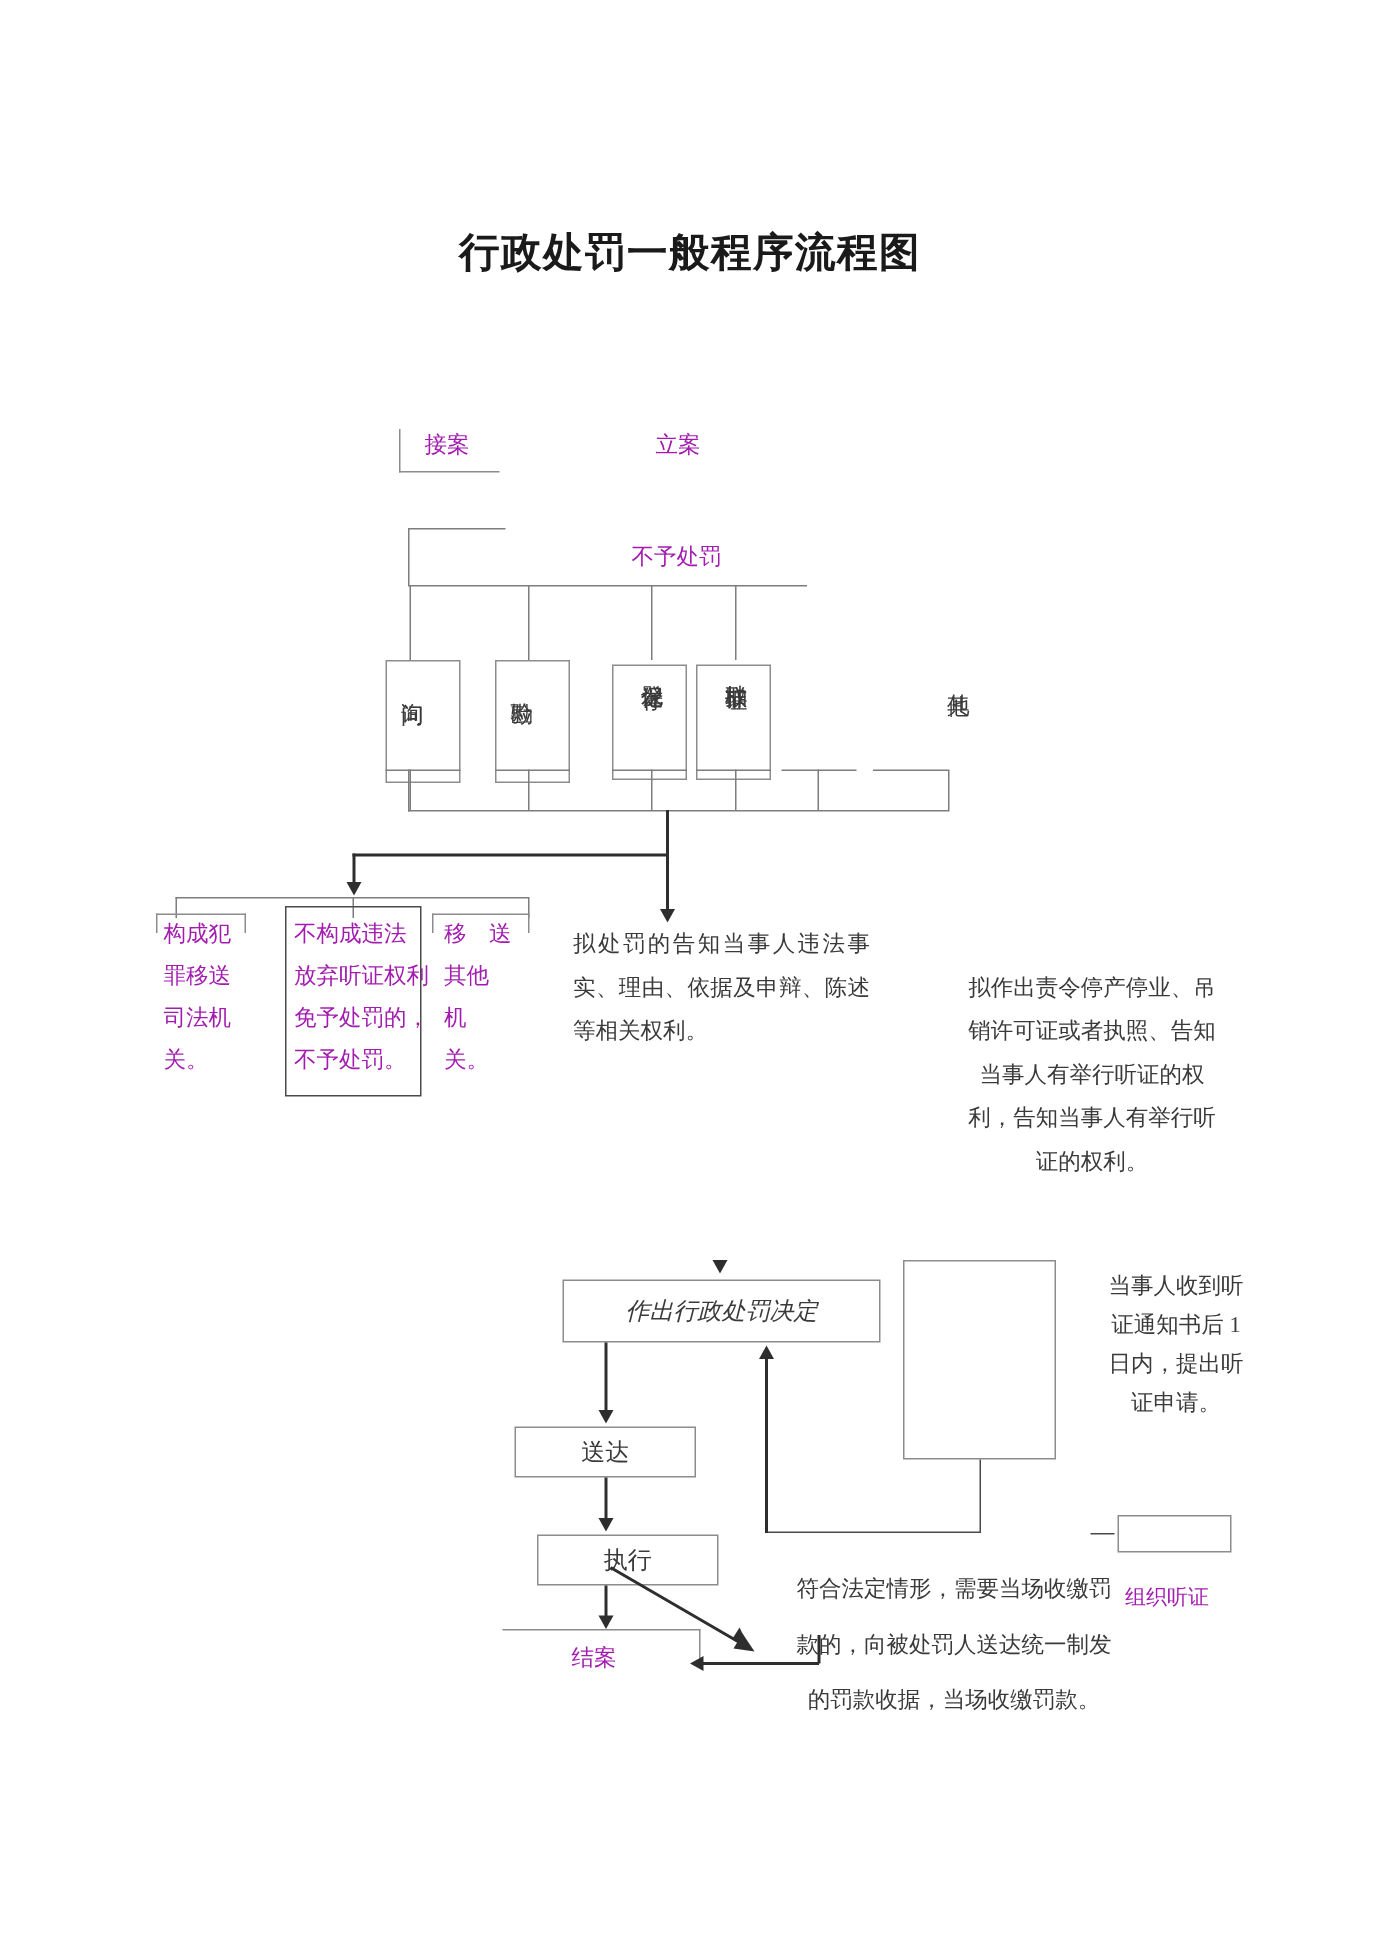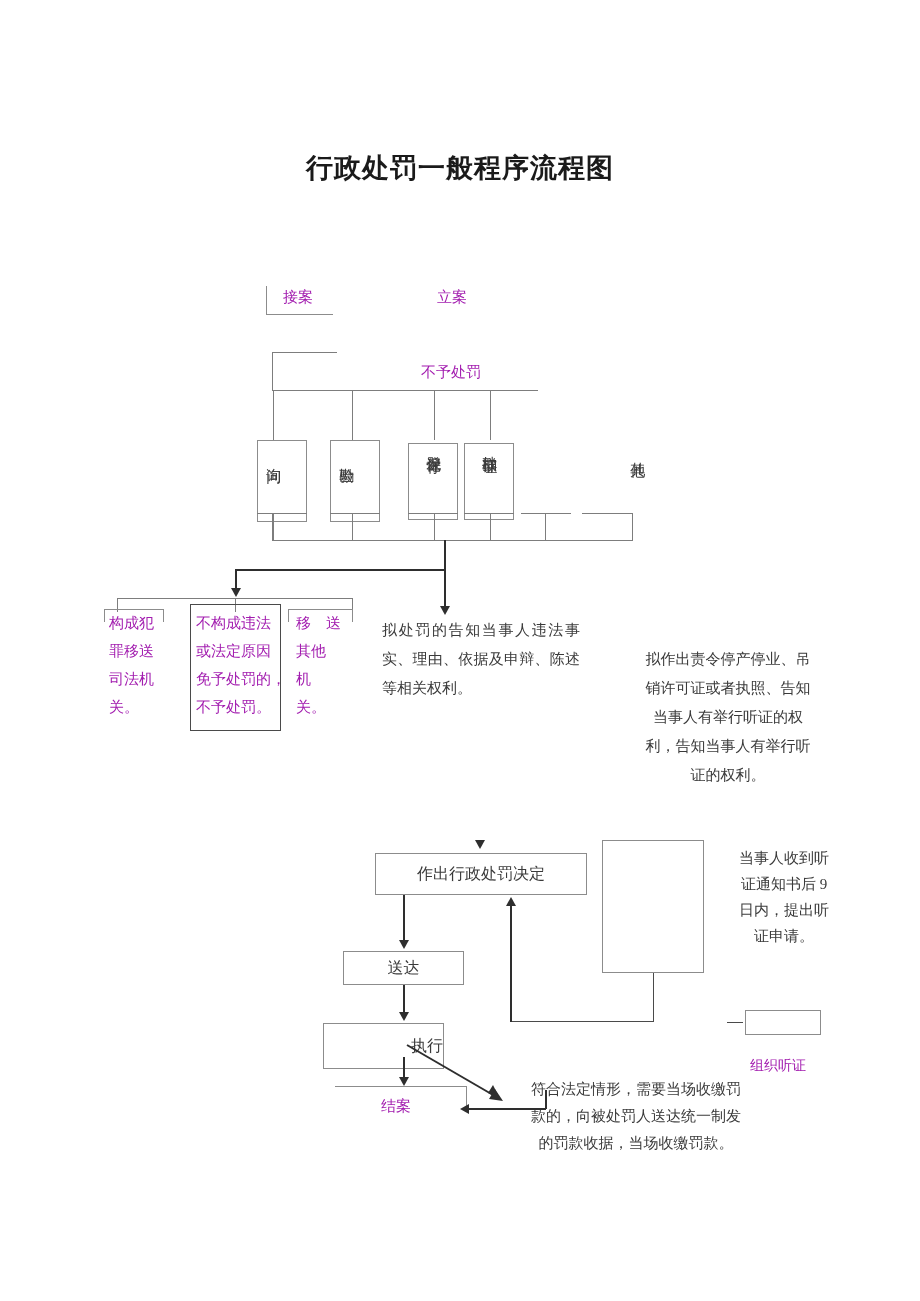--- a/index.html
+++ b/index.html
@@ -185,78 +185,78 @@
   <div class="abs" style="left:288px; top:609px; width:63px; height:12px;
               border-top:1px solid #8c8c8c; border-left:1px solid #8c8c8c; border-right:1px solid #8c8c8c;"></div>
 
   <div class="abs lbl" style="left:109px; top:609px; width:66px; line-height:28px;">构成犯
 罪移送
 司法机
 关。</div>
 
   <div class="abs box-dark" style="left:190px; top:604px; width:89px; height:125px;"></div>
   <div class="abs lbl" style="left:196px; top:609px; width:84px; line-height:28px;">不构成违法
-或法定原因
+放弃听证权利
 免予处罚的，
 不予处罚。</div>
 
   <div class="abs lbl" style="left:296px; top:609px; width:66px; line-height:28px;">移　送
 其他
 机
 关。</div>
 
   <div class="abs para" style="left:382px; top:616px; width:198px;">拟处罚的告知当事人违法事实、理由、依据及申辩、陈述等相关权利。</div>
 
   <div class="abs para para-c" style="left:640px; top:645px; width:176px;">拟作出责令停产停业、吊销许可证或者执照、告知当事人有举行听证的权利，告知当事人有举行听证的权利。</div>
 
   <div class="abs arrow-down" style="left:475px; top:840px;"></div>
 
-  <div class="abs box centerbox" style="left:375px; top:853px; width:212px; height:42px;">
+  <div class="abs box centerbox" style="left:375px; top:853px; width:212px; height:42px;font-style:italic;">
     <span>作出行政处罚决定</span>
   </div>
 
   <div class="abs vline-t" style="left:403px; top:895px; height:47px;"></div>
   <div class="abs arrow-down" style="left:399px; top:940px;"></div>
 
   <div class="abs box centerbox" style="left:343px; top:951px; width:121px; height:34px;">
     <span>送达</span>
   </div>
 
   <div class="abs vline-t" style="left:403px; top:985px; height:28px;"></div>
   <div class="abs arrow-down" style="left:399px; top:1012px;"></div>
 
-  <div class="abs box centerbox" style="left:323px; top:1023px; width:121px; height:46px;justify-content:flex-end;">
+  <div class="abs box centerbox" style="left:358px; top:1023px; width:121px; height:34px;">
     <span>执行</span>
   </div>
 
   <div class="abs vline-t" style="left:403px; top:1057px; height:22px;"></div>
   <div class="abs arrow-down" style="left:399px; top:1077px;"></div>
 
   <div class="abs" style="left:335px; top:1086px; width:131px; height:22px;
               border-top:1px solid #8c8c8c; border-right:1px solid #8c8c8c;"></div>
   <div class="abs lbl" style="left:381px; top:1098px; font-size:15px;">结案</div>
 
   <div class="abs box" style="left:602px; top:840px; width:102px; height:133px;"></div>
 
   <div class="abs vline" style="left:653px; top:973px; height:49px;"></div>
   <div class="abs hline" style="left:510px; top:1021px; width:144px;"></div>
   <div class="abs vline-t" style="left:510px; top:906px; height:116px;"></div>
   <div class="abs arrow-up" style="left:506px; top:897px;"></div>
 
-  <div class="abs para para-c" style="left:738px; top:845px; width:92px; line-height:26px; font-size:15px;">当事人收到听证通知书后 9 日内，提出听证申请。</div>
+  <div class="abs para para-c" style="left:738px; top:845px; width:92px; line-height:26px; font-size:15px;">当事人收到听证通知书后 1 日内，提出听证申请。</div>
 
   <div class="abs box" style="left:745px; top:1010px; width:76px; height:25px;"></div>
   <div class="abs lbl" style="left:750px; top:1058px; font-size:14px;">组织听证</div>
   <div class="abs hline" style="left:727px; top:1022px; width:16px;"></div>
 
   <svg class="diag" width="120" height="75" style="left:405px; top:1043px;">
     <line x1="2" y1="2" x2="95" y2="56" stroke="#2e2e2e" stroke-width="2"></line>
     <polygon points="95,56 83,50 88,42" fill="#2e2e2e"></polygon>
     <polygon points="98,58 84,56 90,46" fill="#2e2e2e"></polygon>
   </svg>
 
-  <div class="abs para para-c" style="left:527px; top:1042px; width:218px; line-height:27px;margin-top:34px;">符合法定情形，需要当场收缴罚款的，向被处罚人送达统一制发的罚款收据，当场收缴罚款。</div>
+  <div class="abs para para-c" style="left:527px; top:1042px; width:218px; line-height:37px;">符合法定情形，需要当场收缴罚款的，向被处罚人送达统一制发的罚款收据，当场收缴罚款。</div>
 
   <div class="abs hline-t" style="left:466px; top:1108px; width:80px;"></div>
   <div class="abs vline-t" style="left:545px; top:1090px; height:19px;"></div>
   <div class="abs arrow-left" style="left:460px; top:1104px;"></div>
 
 </div>
 
 </body></html>

